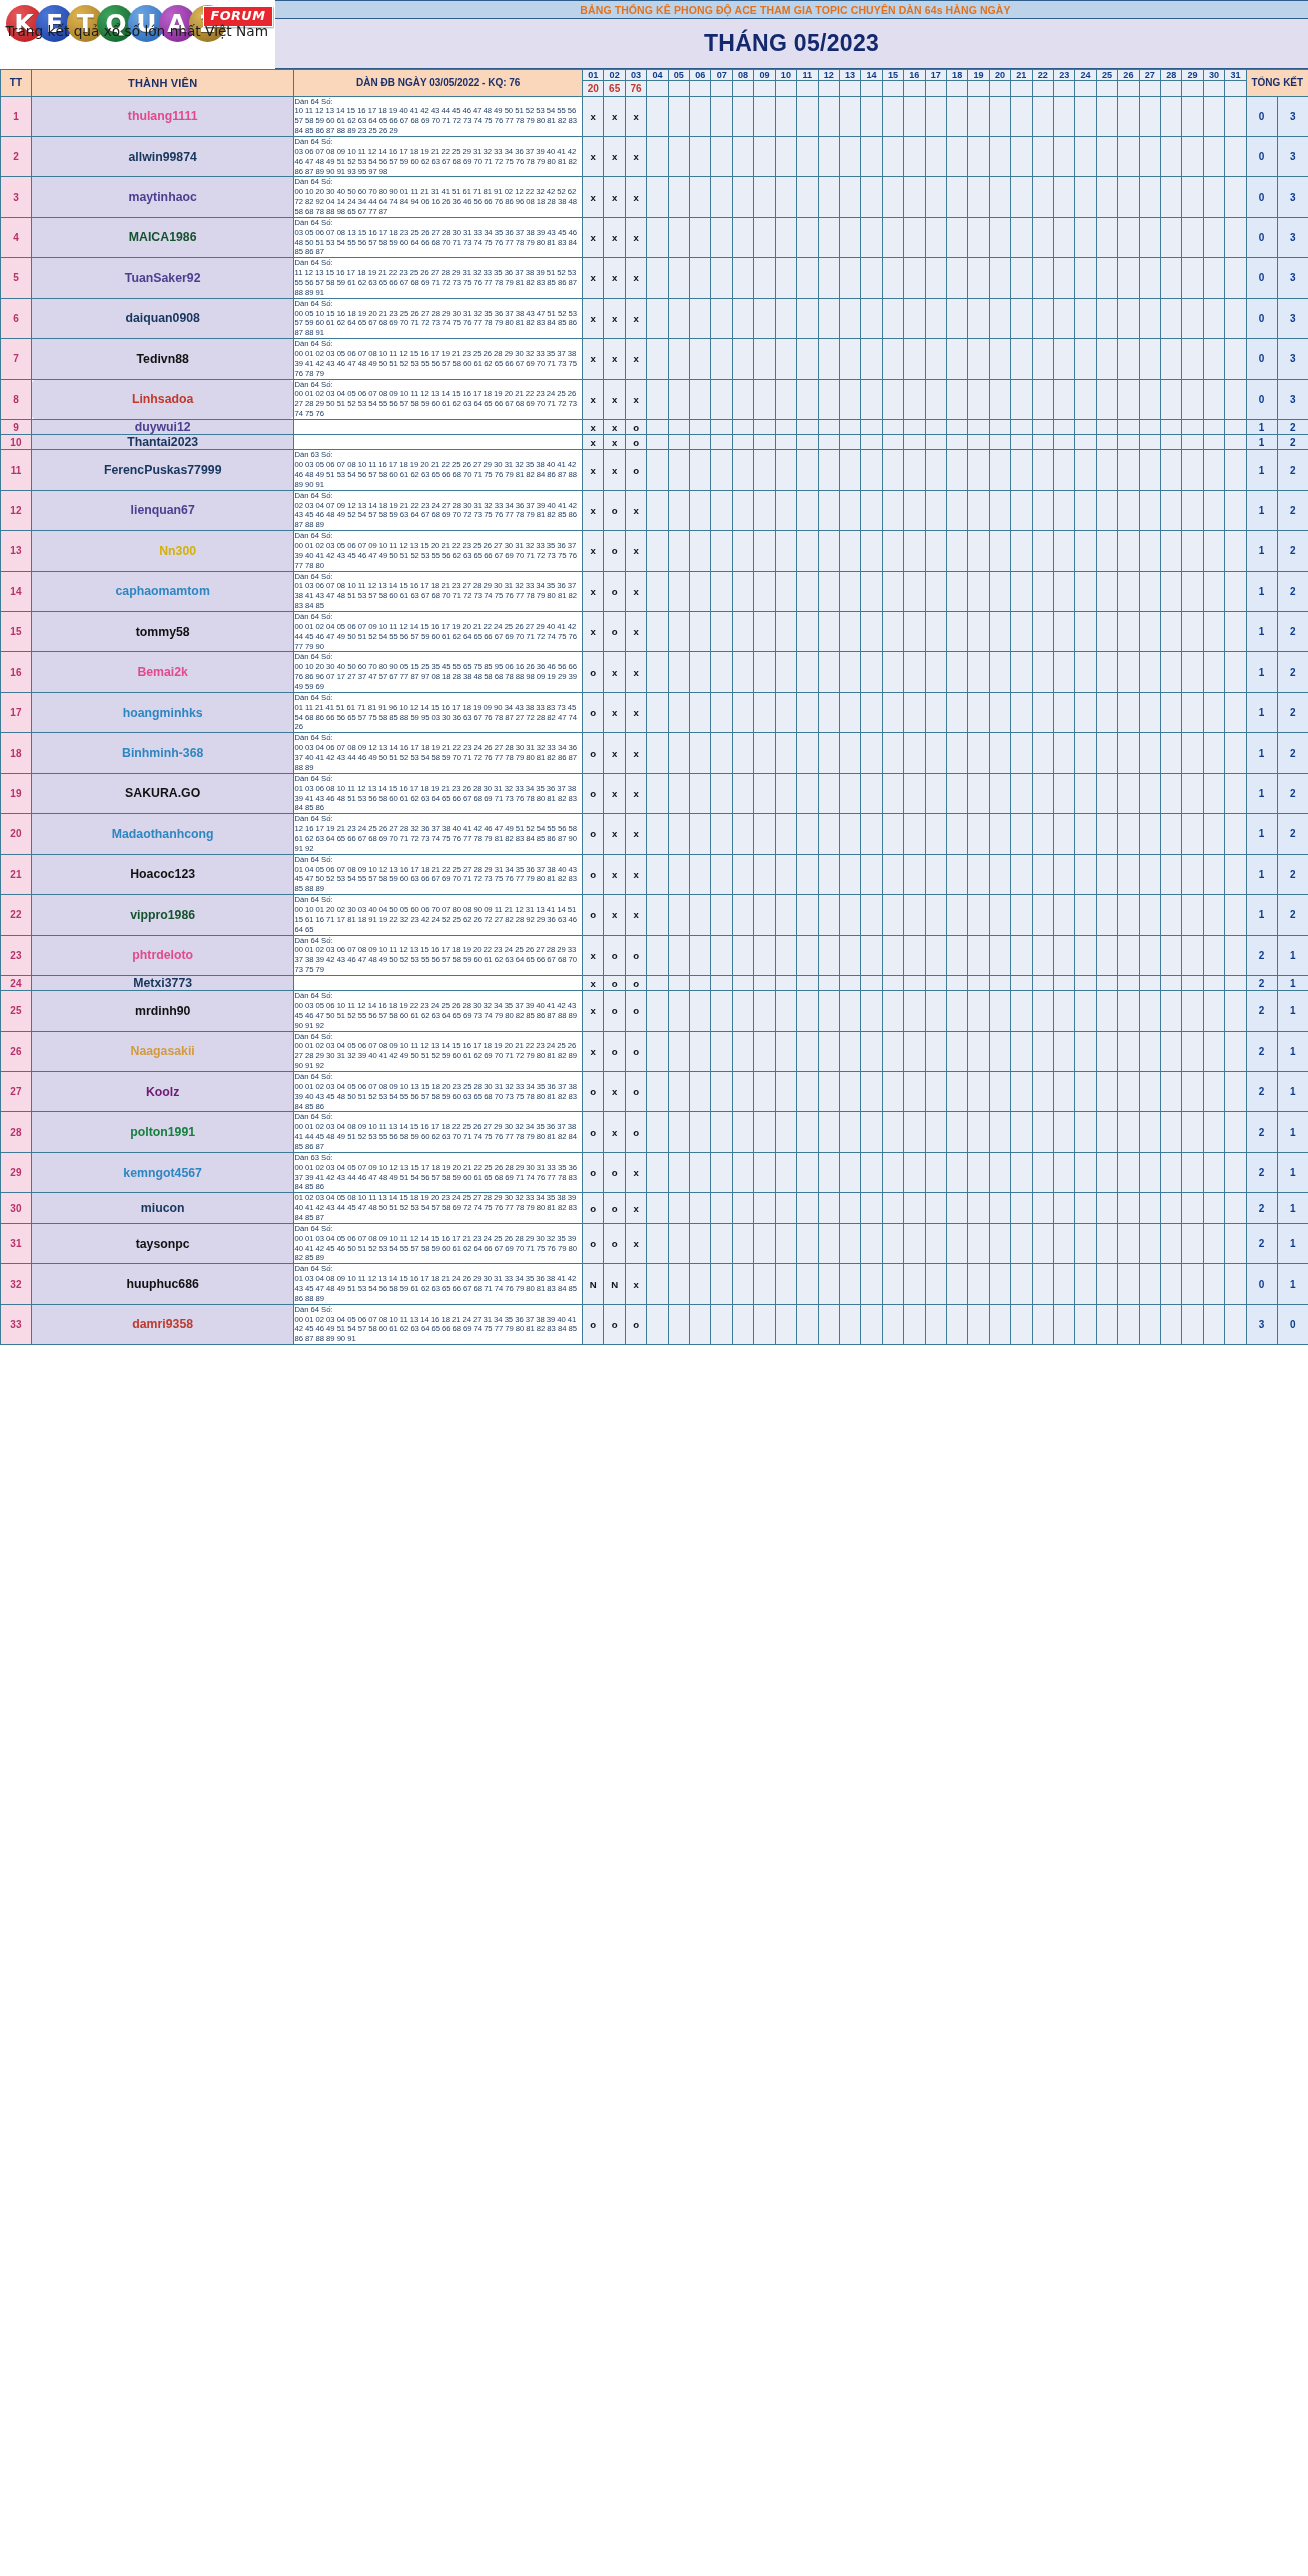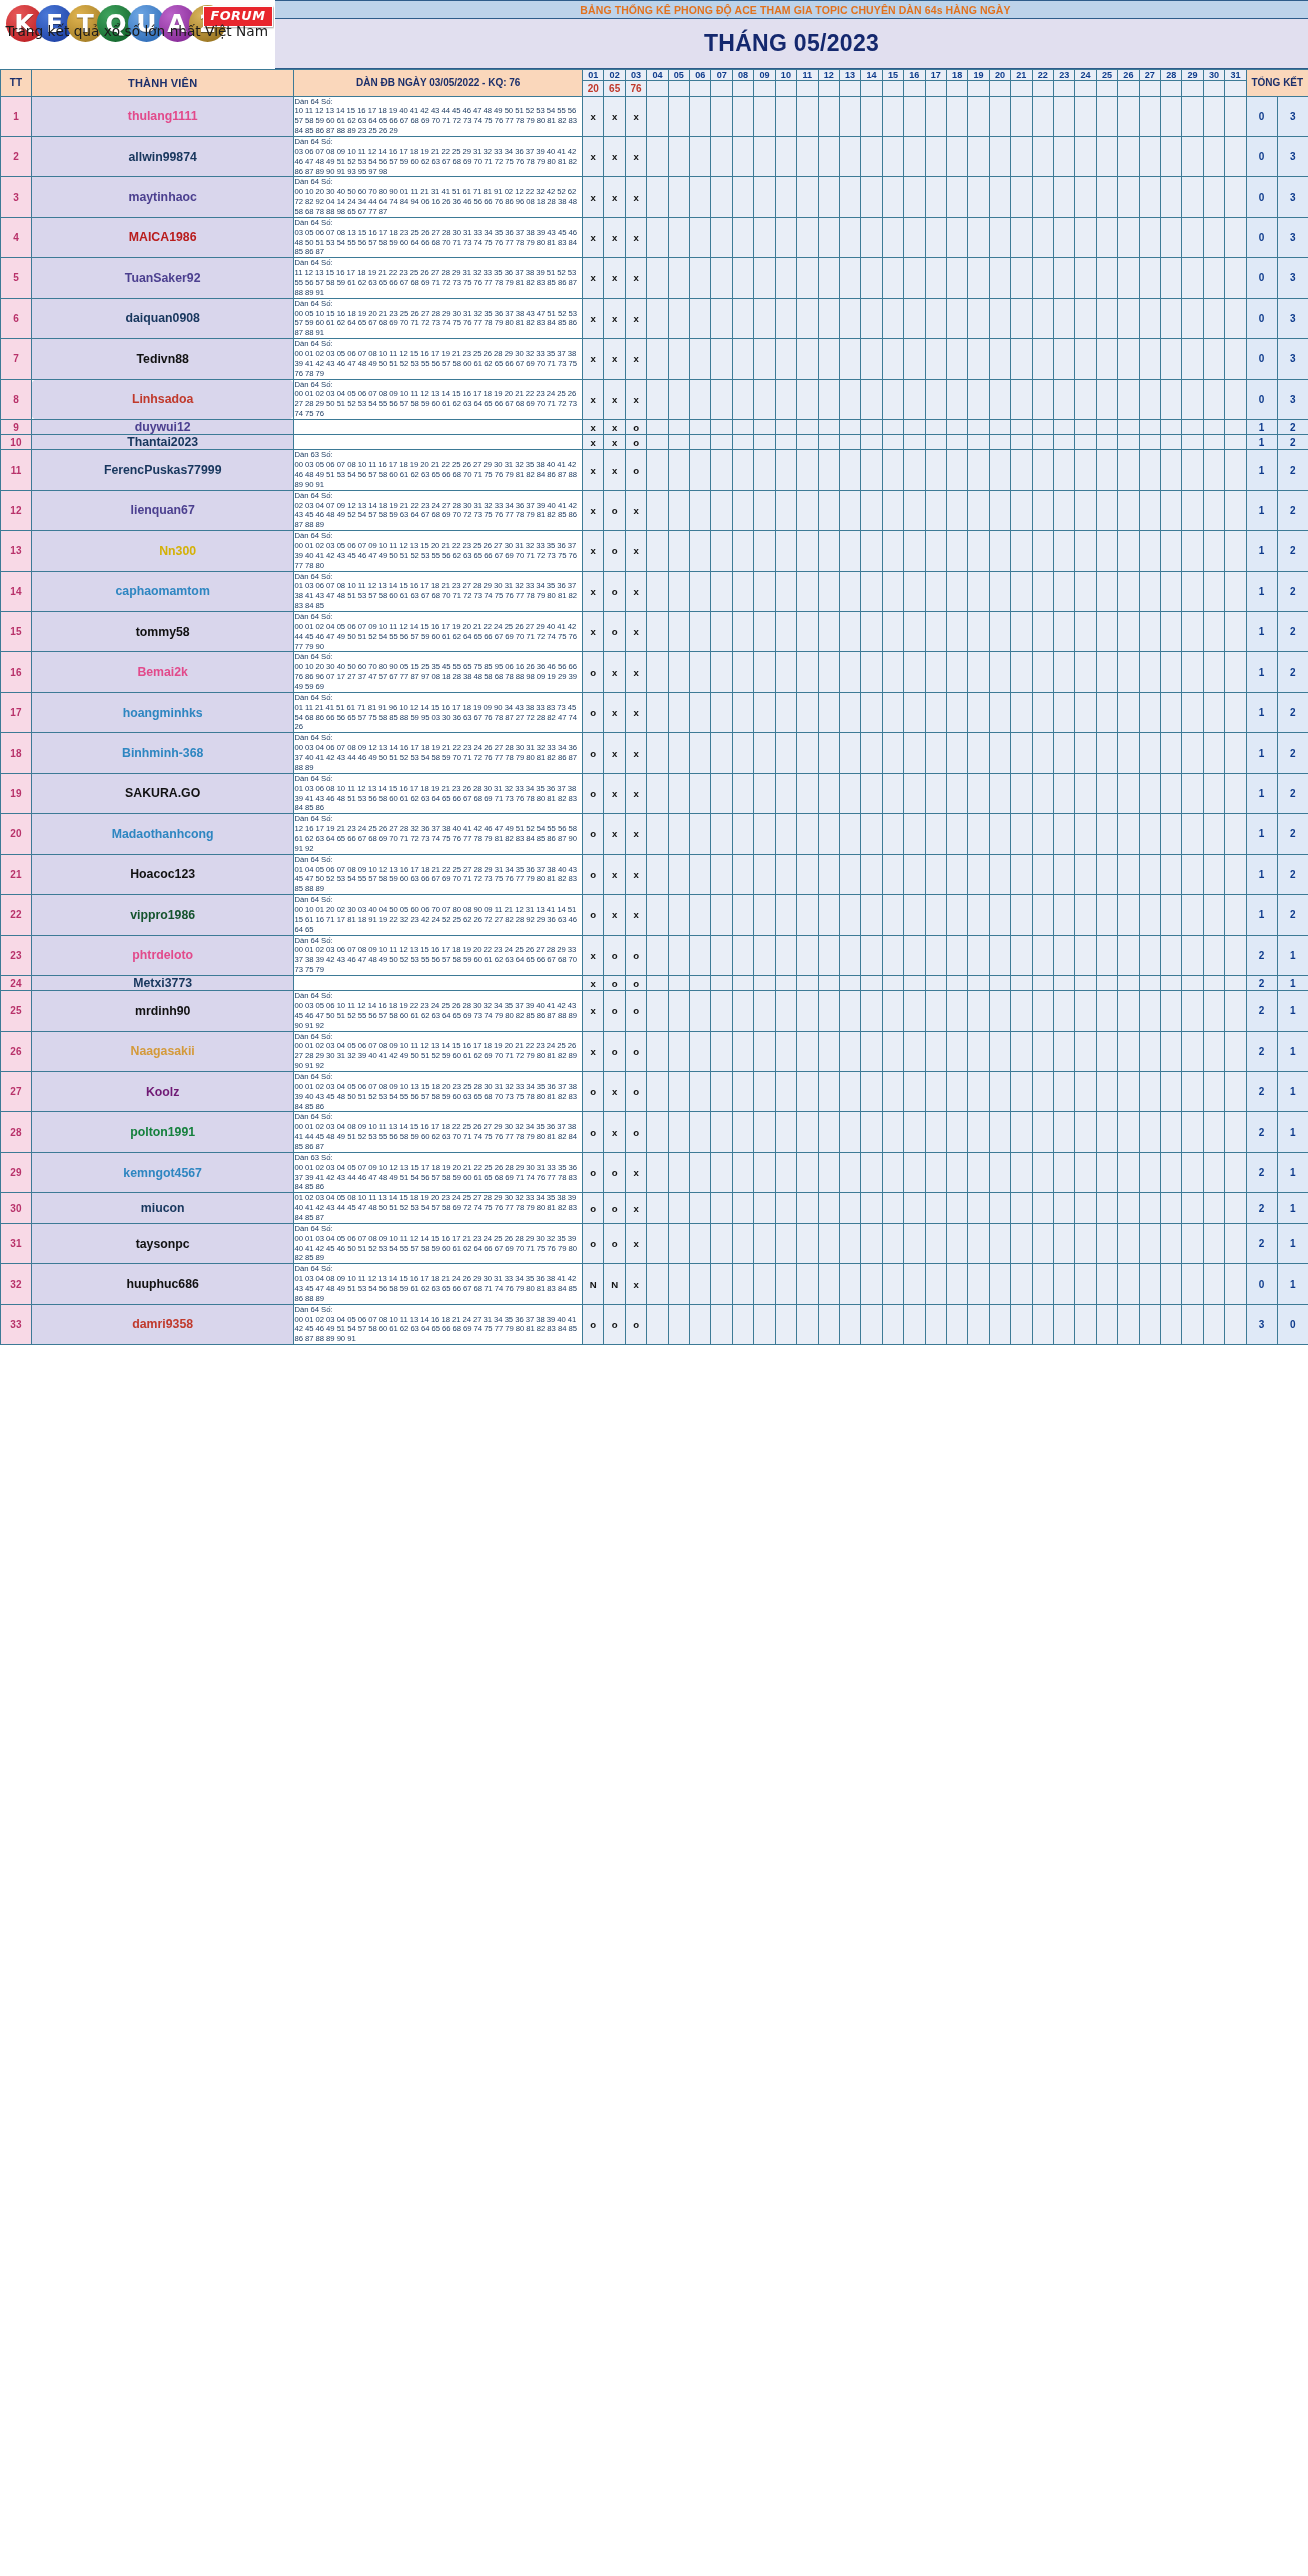--- a/index.html
+++ b/index.html
@@ -323,21 +323,21 @@
           <td class="mark blank"></td>
           <td class="mark blank"></td>
           <td class="mark blank"></td>
           <td class="mark blank"></td>
           <td class="mark blank"></td>
           <td class="sum a">0</td>
           <td class="sum b">3</td>
         </tr>
         <tr>
           <td class="idx">4</td>
-          <td class="member" style="color: #b91c1c;">MAICA1986</td>
+          <td class="member" style="color: #14532d;">MAICA1986</td>
           <td class="dan"><span class="lbl">Dàn 64 Số:</span>03 05 06 07 08 13 15 16 17 18 23 25 26 27 28 30 31 33 34 35 36 37 38 39 43 45 46 48 50 51 53 54 55 56 57 58 59 60 64 66 68 70 71 73 74 75 76 77 78 79 80 81 83 84 85 86 87</td>
           <td class="mark">x</td>
           <td class="mark">x</td>
           <td class="mark">x</td>
           <td class="mark blank"></td>
           <td class="mark blank"></td>
           <td class="mark blank"></td>
           <td class="mark blank"></td>
           <td class="mark blank"></td>
           <td class="mark blank"></td>

